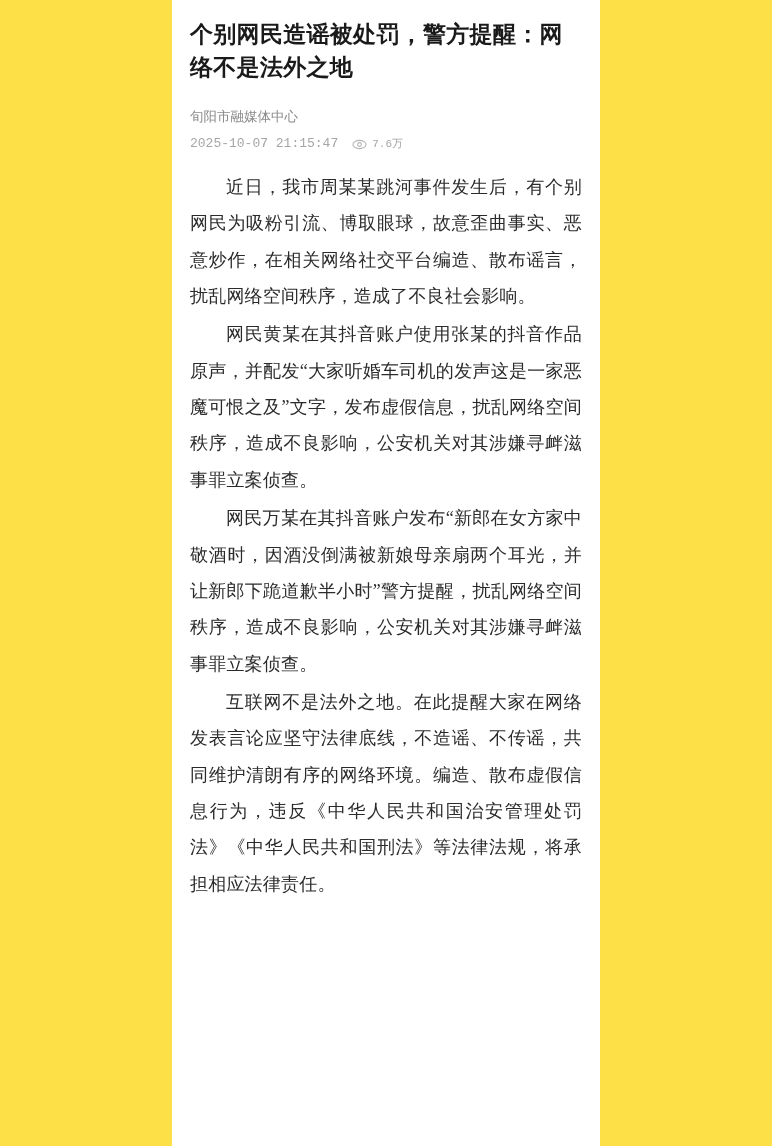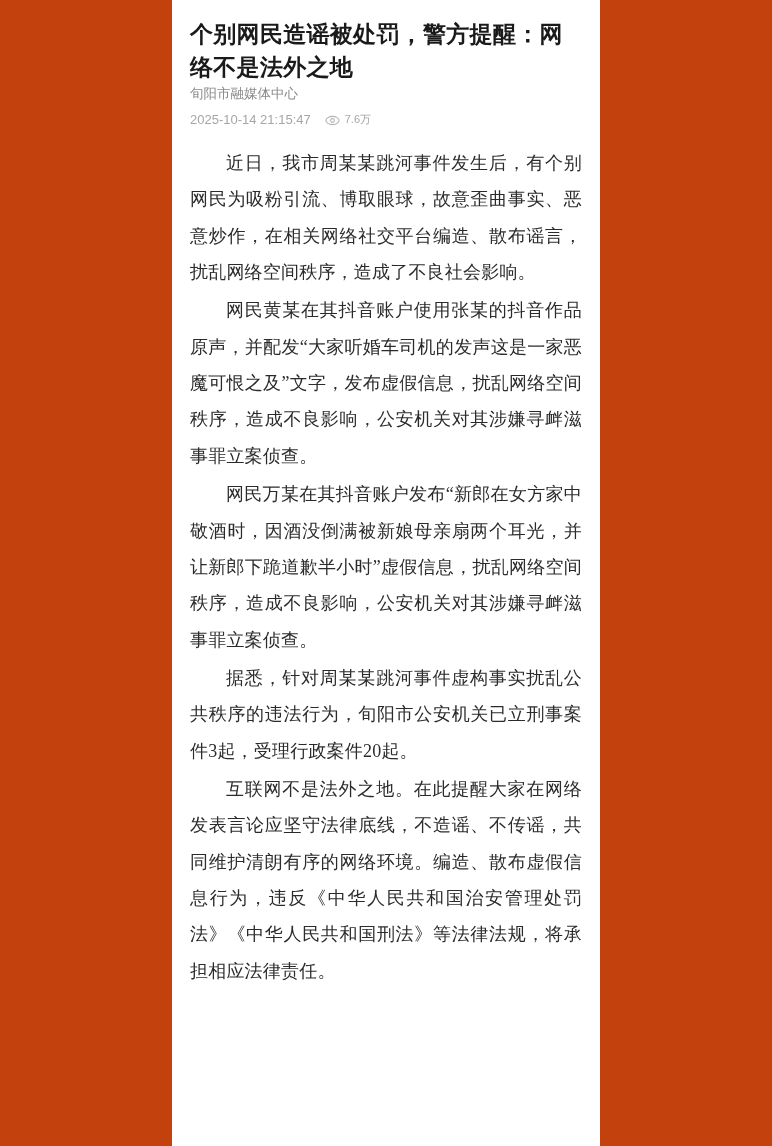--- a/index.html
+++ b/index.html
@@ -9,21 +9,21 @@
   }
   body {
     width: 772px;
     min-height: 1146px;
     font-family: "Liberation Sans", sans-serif;
   }
   .page {
     position: relative;
     width: 772px;
     min-height: 1146px;
-    background: #c2410c;
+    background: #fde047;
     box-sizing: border-box;
   }
   .article-sheet {
     position: absolute;
     left: 172px;
     top: 0;
     width: 428px;
     min-height: 1146px;
     background: #ffffff;
     box-sizing: border-box;
@@ -31,20 +31,22 @@
   }
   .article-title {
     font-size: 23px;
     line-height: 1.42;
     font-weight: bold;
     color: #1a1a1a;
     letter-spacing: 0.3px;
     margin: 4px 0 0 0;
   }
   .meta {
+    margin-top: 24px;
+    font-family: Liberation Mono, monospace;
   }
   .meta-source {
     font-size: 13.5px;
     color: #8a8a8a;
     line-height: 1.6;
   }
   .meta-line {
     margin-top: 7px;
     display: flex;
     align-items: center;
@@ -89,35 +91,34 @@
 <body>
 
 <div class="page">
   <div class="article-sheet">
 
     <h1 class="article-title">个别网民造谣被处罚，警方提醒：网络不是法外之地</h1>
 
     <div class="meta">
       <div class="meta-source">旬阳市融媒体中心</div>
       <div class="meta-line">
-        <span class="meta-time">2025-10-14 21:15:47</span>
+        <span class="meta-time">2025-10-07 21:15:47</span>
         <span class="views">
           <span class="eye-icon">
             <svg width="15" height="15" viewBox="0 0 16 16" aria-hidden="true">
               <ellipse cx="8" cy="8" rx="7" ry="4.4" fill="none" stroke="#b3b3b3" stroke-width="1.1"></ellipse>
               <circle cx="8" cy="8" r="2" fill="none" stroke="#b3b3b3" stroke-width="1.1"></circle>
             </svg>
           </span>
           <span class="views-count">7.6万</span>
         </span>
       </div>
     </div>
 
     <div class="body-text">
       <p class="para">近日，我市周某某跳河事件发生后，有个别网民为吸粉引流、博取眼球，故意歪曲事实、恶意炒作，在相关网络社交平台编造、散布谣言，扰乱网络空间秩序，造成了不良社会影响。</p>
       <p class="para">网民黄某在其抖音账户使用张某的抖音作品原声，并配发“大家听婚车司机的发声这是一家恶魔可恨之及”文字，发布虚假信息，扰乱网络空间秩序，造成不良影响，公安机关对其涉嫌寻衅滋事罪立案侦查。</p>
-      <p class="para">网民万某在其抖音账户发布“新郎在女方家中敬酒时，因酒没倒满被新娘母亲扇两个耳光，并让新郎下跪道歉半小时”虚假信息，扰乱网络空间秩序，造成不良影响，公安机关对其涉嫌寻衅滋事罪立案侦查。</p>
-      <p class="para">据悉，针对周某某跳河事件虚构事实扰乱公共秩序的违法行为，旬阳市公安机关已立刑事案件3起，受理行政案件20起。</p>
+      <p class="para">网民万某在其抖音账户发布“新郎在女方家中敬酒时，因酒没倒满被新娘母亲扇两个耳光，并让新郎下跪道歉半小时”警方提醒，扰乱网络空间秩序，造成不良影响，公安机关对其涉嫌寻衅滋事罪立案侦查。</p>
       <p class="para">互联网不是法外之地。在此提醒大家在网络发表言论应坚守法律底线，不造谣、不传谣，共同维护清朗有序的网络环境。编造、散布虚假信息行为，违反《中华人民共和国治安管理处罚法》《中华人民共和国刑法》等法律法规，将承担相应法律责任。</p>
     </div>
 
   </div>
 </div>
 
 </body></html>

